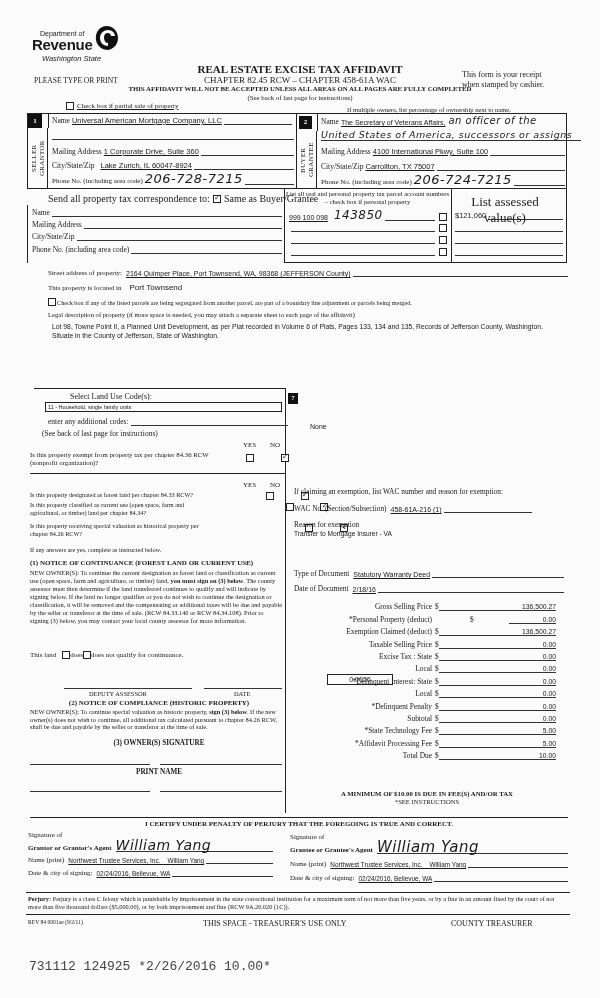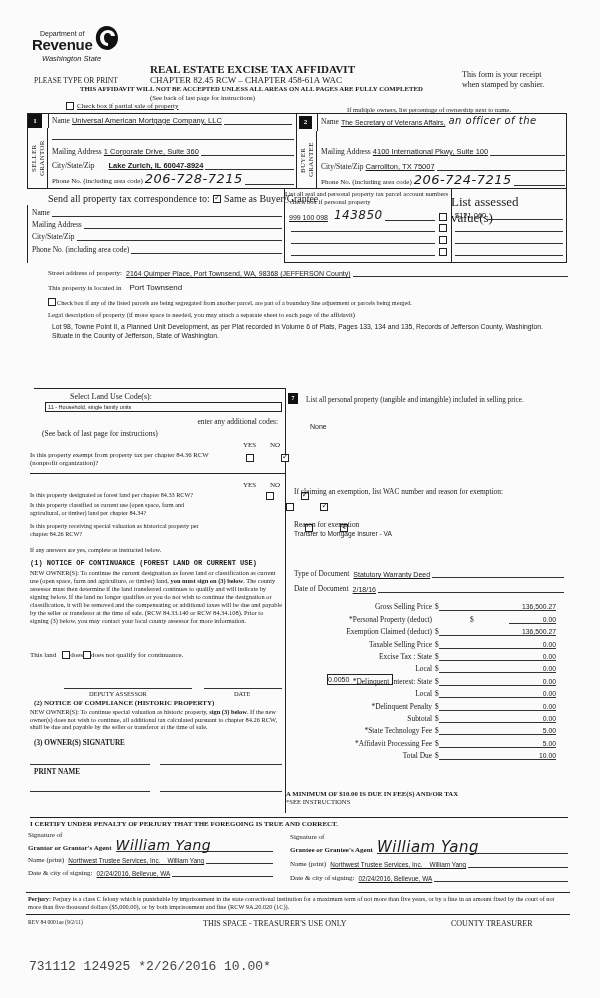--- a/index.html
+++ b/index.html
@@ -11,21 +11,21 @@
   .filled { font-family: "Liberation Sans", sans-serif; text-decoration: underline; }
   .uline { border-bottom: 1px solid #333; }
   .box { display: inline-block; width: 8px; height: 8px; border: 1px solid #222; vertical-align: middle; background: #fff; position: relative; }
   .box.checked::after { content: "✓"; position: absolute; left: 0px; top: -3px; font-size: 8px; font-family: "DejaVu Sans", sans-serif; }
   .secnum { background: #111; color: #fff; font-weight: bold; text-align: center; font-size: 7px; }
   .vert { writing-mode: vertical-rl; transform: rotate(180deg); font-size: 7px; text-align: center; letter-spacing: 0.3px; }
   .row { display: flex; align-items: flex-end; }
   .line { flex: 1; border-bottom: 1px solid #333; min-height: 9px; margin-left: 2px; }
   .right { text-align: right; }
   .bold { font-weight: bold; }
-  .center { }
+  .center { text-align: center; }
 </style>
 </head>
 <body>
 
 <div class="abs" style="left:30px; top:22px; width:100px; height:48px;">
   <div class="sans" style="position:absolute; left:10px; top:8px; font-size:7px;">Department of</div>
   <div class="sans bold" style="position:absolute; left:2px; top:14px; font-size:15px; letter-spacing:-0.3px;">Revenue</div>
   <div class="sans" style="position:absolute; left:12px; top:32px; font-size:7.5px; font-style:italic;">Washington State</div>
   <svg style="position:absolute; left:64px; top:2px;" width="26" height="28" viewBox="0 0 26 28">
     <path d="M13 2 C5 2 1 9 2 16 C3 22 8 26 14 26 L14 22 C10 22 6 19 6 14 C6 9 10 6 14 6 C18 6 21 9 21 12 L17 12 C17 10 15 9 14 9 C11 9 10 11 10 14 C10 17 12 19 14 19 L14 26 C20 25 24 20 24 14 C24 7 19 2 13 2 Z" fill="#111"></path>
@@ -58,21 +58,21 @@
     <span class="line"></span>
   </div>
   <div class="abs" style="left:24px; top:25px; width:242px; border-bottom:1px solid #333;"></div>
   <div class="abs row" style="left:24px; top:33px; width:242px;">
     <span>Mailing Address</span>
     <span class="filled" style="margin-left:2px;">1 Corporate Drive, Suite 360</span>
     <span class="line"></span>
   </div>
   <div class="abs row" style="left:24px; top:47px; width:242px;">
     <span>City/State/Zip</span>
-    <span class="filled" style="margin-left:14px;font-weight:bold;">Lake Zurich, IL 60047-8924</span>
+    <span class="filled" style="margin-left:6px;">Lake Zurich, IL 60047-8924</span>
     <span class="line"></span>
   </div>
   <div class="abs row" style="left:24px; top:58px; width:242px;">
     <span style="font-size:7px;">Phone No. (including area code)</span>
     <span class="hand" style="margin-left:2px; font-size:13px; line-height:13px;">206-728-7215</span>
     <span class="line"></span>
   </div>
 </div>
 
 <div class="abs" style="left:297px; top:113px; width:270px; height:76px; border:1px solid #222; border-left:none;">
@@ -80,20 +80,21 @@
   <div class="abs" style="left:0; top:17px; width:20px; height:58px; border-right:1px solid #222; display:flex; justify-content:center;">
     <span class="vert">BUYER</span>
     <span class="vert">GRANTEE</span>
   </div>
   <div class="abs" style="left:20px; top:0; width:0; height:17px; border-left:1px solid #222;"></div>
   <div class="abs row" style="left:24px; top:2px; width:244px; white-space:nowrap;">
     <span>Name</span>
     <span class="filled" style="margin-left:2px; font-size:7px;">The Secretary of Veterans Affairs,</span>
     <span class="hand" style="margin-left:3px; font-size:10px; line-height:10px;">an officer of the</span>
   </div>
+  <div class="abs hand" style="left:24px; top:15px; width:260px; font-size:9.5px; white-space:nowrap; border-bottom:1px solid #333;">United States of America, successors or assigns</div>
   <div class="abs row" style="left:24px; top:33px; width:244px;">
     <span>Mailing Address</span>
     <span class="filled" style="margin-left:2px;">4100 International Pkwy, Suite 100</span>
     <span class="line"></span>
   </div>
   <div class="abs row" style="left:24px; top:48px; width:244px;">
     <span>City/State/Zip</span>
     <span class="filled" style="margin-left:2px;">Carrollton, TX 75007</span>
     <span class="line"></span>
   </div>
@@ -173,21 +174,21 @@
 <div class="abs" style="left:48px; top:298px; display:flex; align-items:center; gap:1px; font-size:6.2px; white-space:nowrap;">
   <span class="box"></span>
   <span>Check box if any of the listed parcels are being segregated from another parcel, are part of a boundary line adjustment or parcels being merged.</span>
 </div>
 <div class="abs" style="left:48px; top:311px; font-size:6.6px; white-space:nowrap;">Legal description of property (if more space is needed, you may attach a separate sheet to each page of the affidavit)</div>
 <div class="abs sans" style="left:52px; top:323px; width:495px; font-size:6.8px; line-height:8.5px;">Lot 98, Towne Point II, a Planned Unit Development, as per Plat recorded in Volume 6 of Plats, Pages 133, 134 and 135, Records of Jefferson County, Washington. Situate in the County of Jefferson, State of Washington.</div>
 
 <div class="abs" style="left:34px; top:388px; width:252px; height:425px; border-top:1px solid #222; border-right:1px solid #222;">
   <div class="abs" style="left:12px; top:3px; font-size:8px;padding-left:24px;">Select Land Use Code(s):</div>
   <div class="abs sans" style="left:11px; top:13px; width:237px; height:10px; border:1px solid #222; font-size:5.5px; padding-left:2px; line-height:9px;">11 - Household, single family units</div>
-  <div class="abs row" style="left:4px; top:28px; width:240px;flex-direction:column;">
+  <div class="abs row" style="left:14px; top:28px; width:240px;">
     <span style="font-size:7.5px;">enter any additional codes:</span>
     <span class="line"></span>
   </div>
   <div class="abs" style="left:8px; top:40px; font-size:7.5px;">(See back of last page for instructions)</div>
 
   <div class="abs" style="left:209px; top:52px; font-size:7px;">YES</div>
   <div class="abs" style="left:236px; top:52px; font-size:7px;">NO</div>
   <div class="abs" style="left:-4px; top:62px; width:190px; font-size:6.8px; line-height:8px;">Is this property exempt from property tax per chapter 84.36 RCW (nonprofit organization)?</div>
   <span class="abs box" style="left:212px; top:64px;"></span>
   <span class="abs box checked" style="left:237px; top:64px;"></span>
@@ -199,21 +200,21 @@
   <span class="abs box" style="left:212px; top:102px;"></span>
   <span class="abs box checked" style="left:237px; top:102px;"></span>
   <div class="abs" style="left:-4px; top:112px; width:185px; font-size:6.2px; line-height:7.5px;">Is this property classified as current use (open space, farm and agricultural, or timber) land per chapter 84.34?</div>
   <span class="abs box" style="left:212px; top:113px;"></span>
   <span class="abs box checked" style="left:237px; top:113px;"></span>
   <div class="abs" style="left:-4px; top:133px; width:185px; font-size:6.2px; line-height:7.5px;">Is this property receiving special valuation as historical property per chapter 84.26 RCW?</div>
   <span class="abs box" style="left:212px; top:134px;"></span>
   <span class="abs box checked" style="left:237px; top:134px;"></span>
 
   <div class="abs" style="left:-4px; top:157px; font-size:6.2px;">If any answers are yes, complete as instructed below.</div>
-  <div class="abs bold" style="left:-4px; top:170px; font-size:7px; white-space:nowrap;font-family:Liberation Mono, monospace;">(1) NOTICE OF CONTINUANCE (FOREST LAND OR CURRENT USE)</div>
+  <div class="abs bold" style="left:-4px; top:170px; font-size:7px; white-space:nowrap;">(1) NOTICE OF CONTINUANCE (FOREST LAND OR CURRENT USE)</div>
   <div class="abs" style="left:-4px; top:180px; width:252px; font-size:6.4px; line-height:8px;">
     <span>NEW OWNER(S): To continue the current designation as forest land or classification as current use (open space, farm and agriculture, or timber) land,</span>
     <b>you must sign on (3) below</b><span>. The county assessor must then determine if the land transferred continues to qualify and will indicate by signing below. If the land no longer qualifies or you do not wish to continue the designation or classification, it will be removed and the compensating or additional taxes will be due and payable by the seller or transferor at the time of sale. (RCW 84.33.140 or RCW 84.34.108). Prior to signing (3) below, you may contact your local county assessor for more information.</span>
   </div>
   <div class="abs" style="left:-4px; top:262px; display:flex; align-items:flex-start; gap:0; font-size:7px;">
     <span>This land</span>
     <span class="box" style="margin-left:6px;"></span>
     <span>does</span>
     <span class="box"></span>
     <span>does not qualify for continuance.</span>
@@ -230,24 +231,28 @@
   <div class="abs bold center" style="left:0; top:350px; width:250px; font-size:7.2px;">(3) OWNER(S) SIGNATURE</div>
   <div class="abs" style="left:-4px; top:375px; width:120px; border-bottom:1px solid #333;"></div>
   <div class="abs" style="left:126px; top:375px; width:122px; border-bottom:1px solid #333;"></div>
   <div class="abs bold center" style="left:0; top:379px; width:250px; font-size:7.2px;">PRINT NAME</div>
   <div class="abs" style="left:-4px; top:402px; width:120px; border-bottom:1px solid #333;"></div>
   <div class="abs" style="left:126px; top:402px; width:122px; border-bottom:1px solid #333;"></div>
 </div>
 
 <div class="abs" style="left:286px; top:390px; width:282px; height:425px;">
   <div class="abs secnum" style="left:2px; top:3px; width:10px; height:11px; line-height:11px; font-size:6px;">7</div>
-  <div class="abs" style="left:20px; top:4px; width:250px; font-size:7.2px; line-height:12px;">List all  personal property (tangible and intangible) included in selling price.</div>
   <div class="abs sans" style="left:24px; top:33px; font-size:7px;">None</div>
 
   <div class="abs" style="left:8px; top:97px; font-size:7.4px; white-space:nowrap;">If claiming an exemption, list WAC number and reason for exemption:</div>
+  <div class="abs row" style="left:8px; top:114px; width:272px;">
+    <span style="font-size:7.4px;">WAC No. (Section/Subsection)</span>
+    <span class="filled sans" style="margin-left:4px; font-size:7px;">458-61A-216 (1)</span>
+    <span class="line" style="flex:0 0 88px;"></span>
+  </div>
   <div class="abs" style="left:8px; top:130px; font-size:7.4px;">Reason for exemption</div>
   <div class="abs sans" style="left:8px; top:140px; font-size:6.6px;">Transfer to Mortgage Insurer - VA</div>
 
   <div class="abs row" style="left:8px; top:179px; width:270px;">
     <span style="font-size:7.4px;">Type of Document</span>
     <span class="filled sans" style="margin-left:4px; font-size:7px;">Statutory Warranty Deed</span>
     <span class="line"></span>
   </div>
   <div class="abs row" style="left:8px; top:194px; width:270px;">
     <span style="font-size:7.4px;">Date of Document</span>

